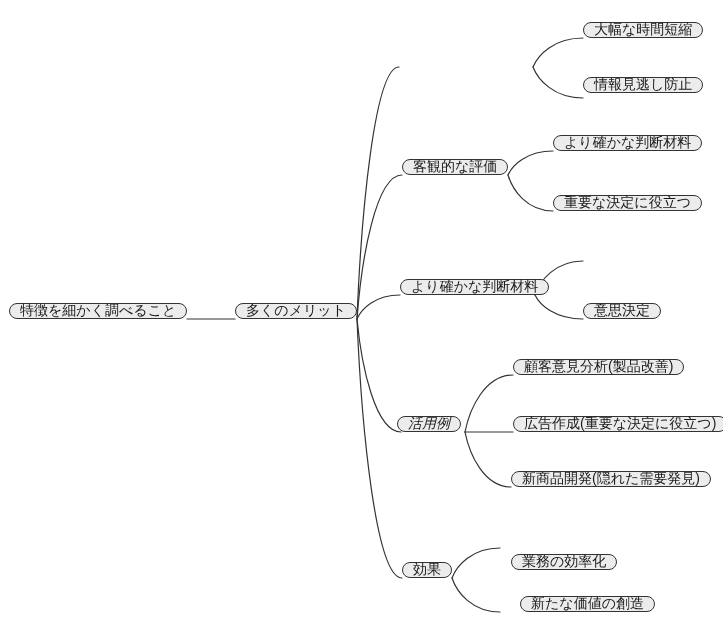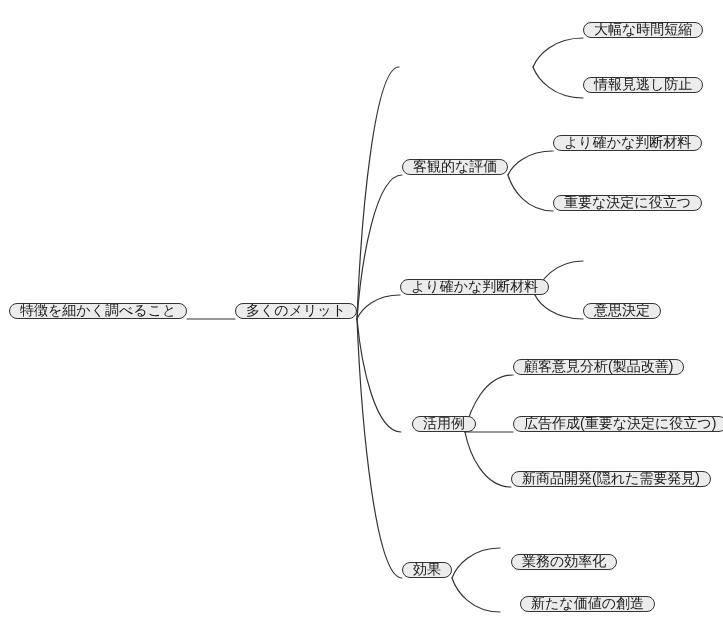--- a/index.html
+++ b/index.html
@@ -60,20 +60,20 @@
 
 <div class="node" style="left: 9px; top: 302.5px;">特徴を細かく調べること</div>
     <div class="node" style="left: 235px; top: 302.5px;">多くのメリット</div>
     <div class="node" style="left: 583px; top: 21.5px;">大幅な時間短縮</div>
     <div class="node" style="left: 583px; top: 77px;">情報見逃し防止</div>
     <div class="node" style="left: 402px; top: 158.5px;">客観的な評価</div>
     <div class="node" style="left: 553px; top: 134.5px;">より確かな判断材料</div>
     <div class="node" style="left: 553px; top: 194.5px;">重要な決定に役立つ</div>
     <div class="node" style="left: 400px; top: 278.5px;">より確かな判断材料</div>
     <div class="node" style="left: 583px; top: 302.5px;">意思決定</div>
-    <div class="node" style="left: 412px; top: 415.5px;">活用例</div>
+    <div class="node" style="left: 397px; top: 415.5px; font-style: italic;">活用例</div>
     <div class="node" style="left: 513px; top: 358.5px;">顧客意見分析(製品改善)</div>
     <div class="node" style="left: 513px; top: 415.5px;">広告作成(重要な決定に役立つ)</div>
     <div class="node" style="left: 511px; top: 470.5px;">新商品開発(隠れた需要発見)</div>
     <div class="node" style="left: 402px; top: 561.5px;">効果</div>
     <div class="node" style="left: 500px; top: 554px; margin-left: 11px;">業務の効率化</div>
     <div class="node" style="left: 500px; top: 595.5px; margin-left: 20px;">新たな価値の創造</div>
   </div>
 
 </body></html>

